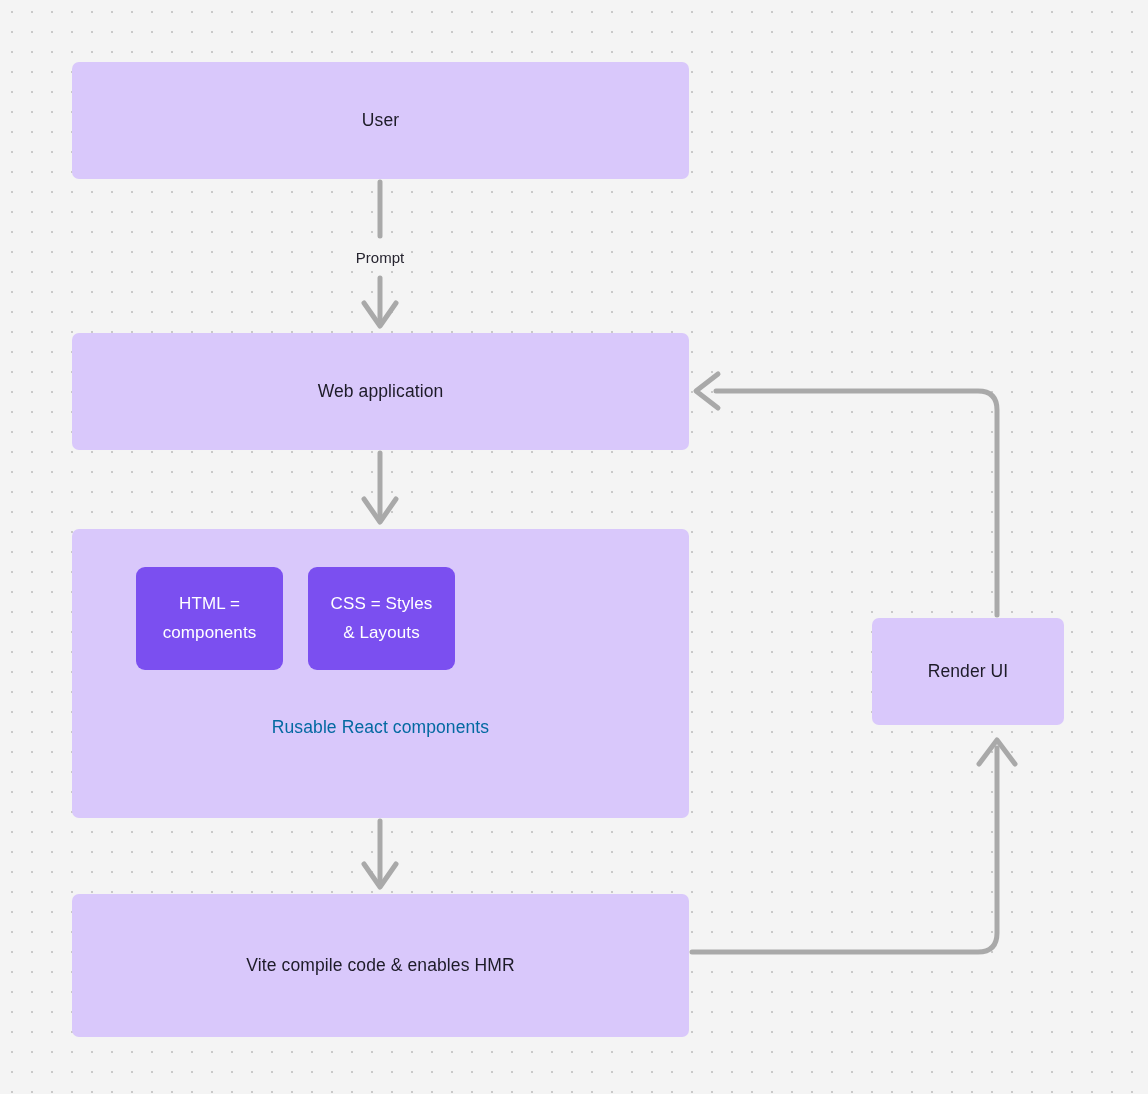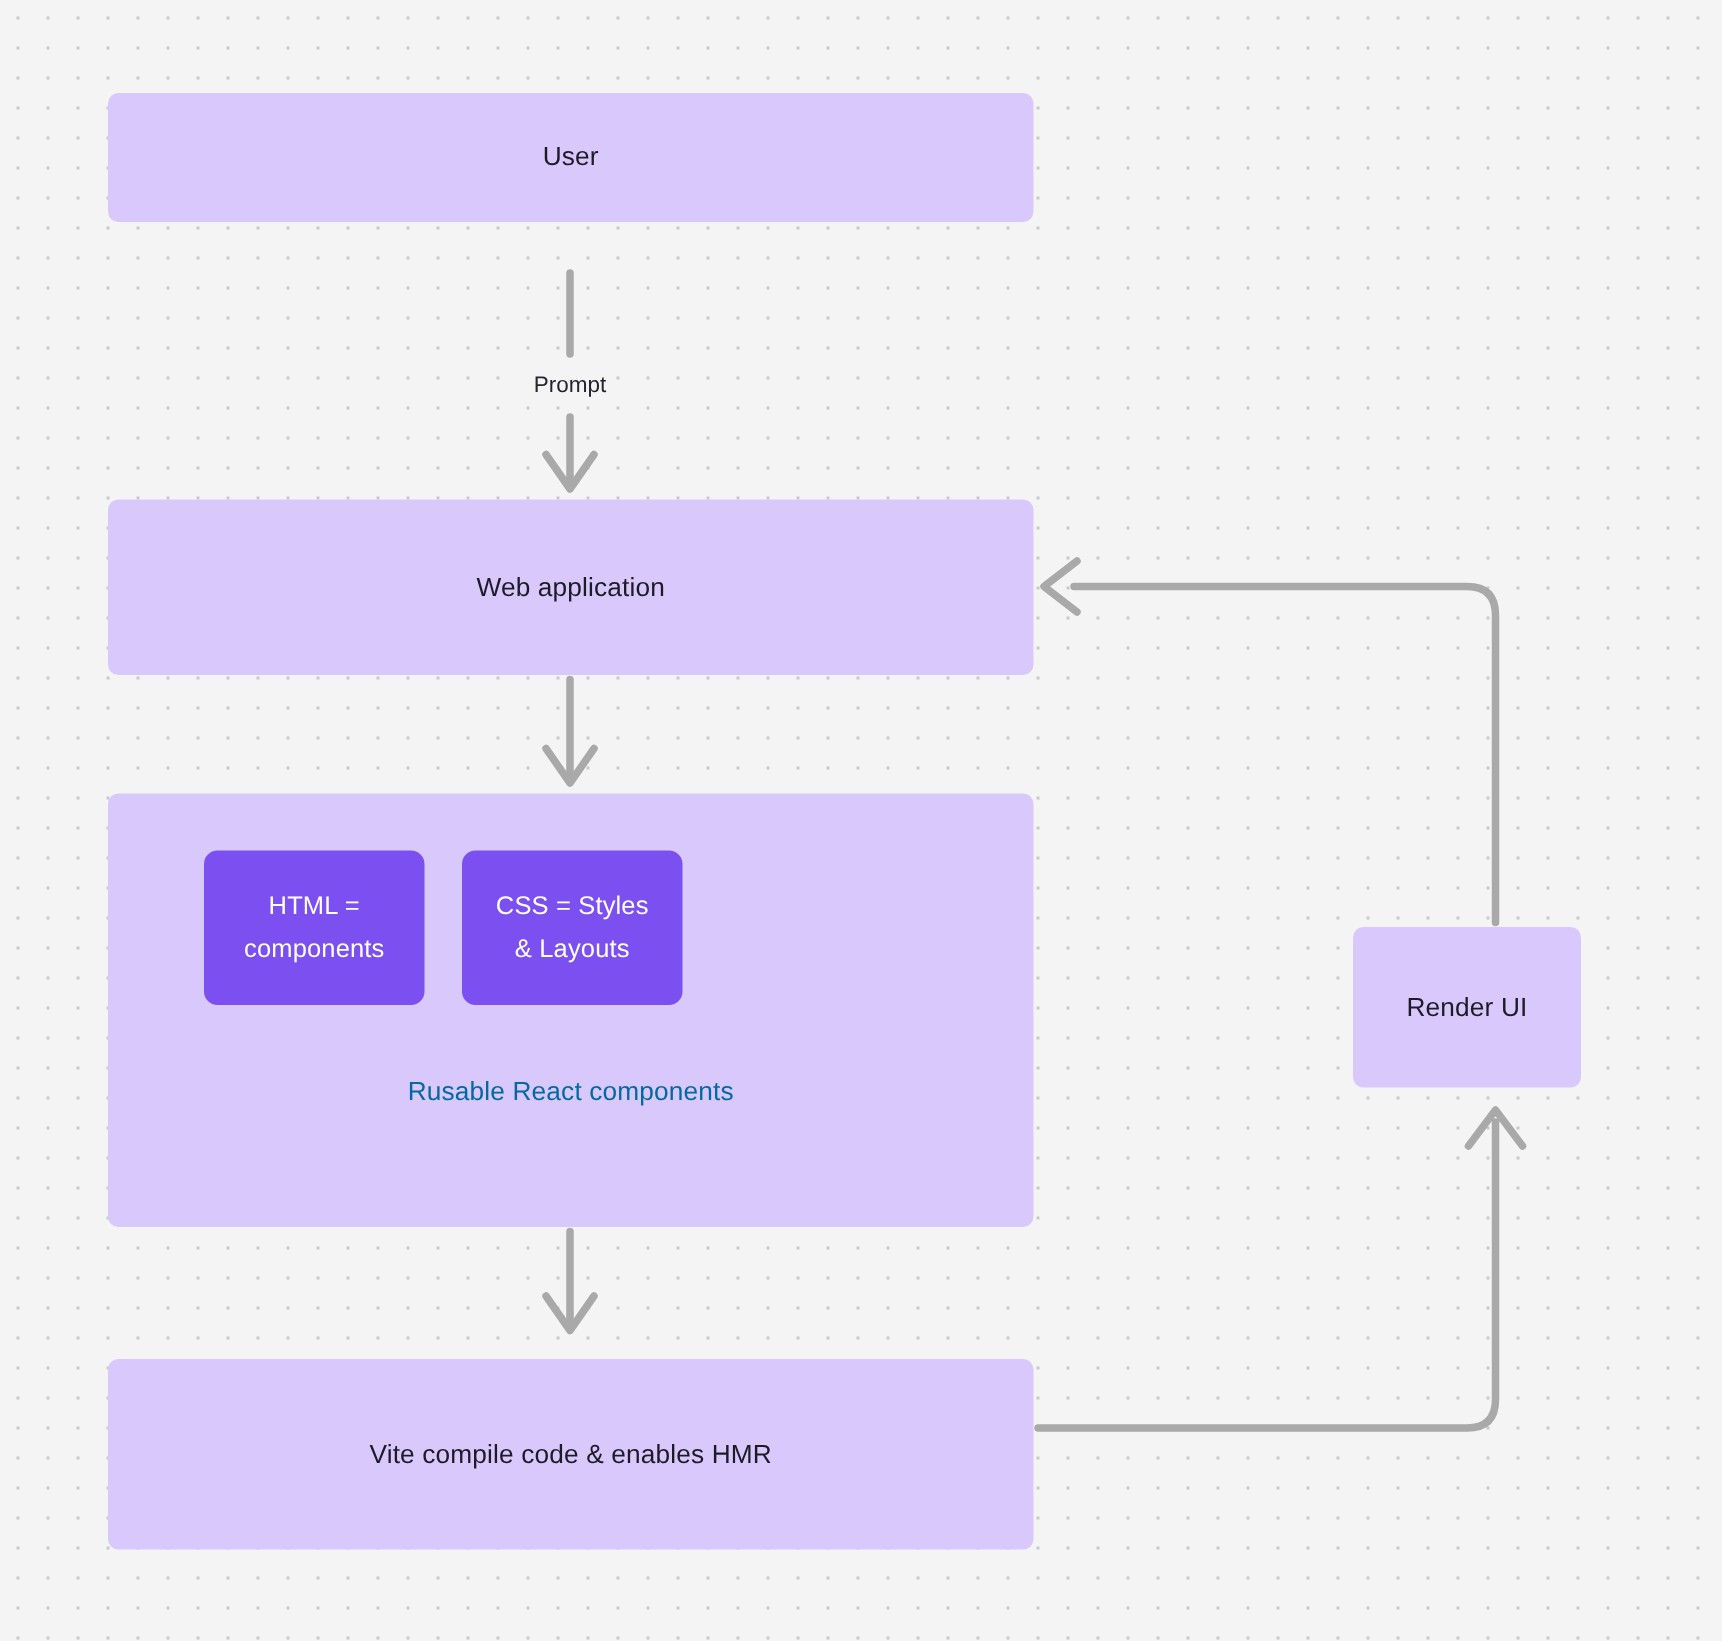--- a/index.html
+++ b/index.html
@@ -35,26 +35,26 @@
     align-items: center;
     justify-content: center;
     text-align: center;
     color: #1d1b28;
     background: #d9c8fb;
     border-radius: 7px;
     font-size: 17.5px;
     line-height: 1.35;
     letter-spacing: 0.1px;
   }
-  .node-user      { left: 72px;  top: 62px;  width: 617px; height: 86px; }
+  .node-user      { left: 72px;  top: 62px;  width: 617px; height: 117px; }
   .node-webapp    { left: 72px;  top: 333px; width: 617px; height: 117px; }
   .node-group     { left: 72px;  top: 529px; width: 617px; height: 289px;
                     display: block; }
-  .node-vite      { left: 72px;  top: 894px; width: 617px; height: 127px; margin-top: 12px; }
-  .node-render    { left: 902px; top: 618px; width: 152px; height: 107px; }
+  .node-vite      { left: 72px;  top: 894px; width: 617px; height: 143px; }
+  .node-render    { left: 872px; top: 618px; width: 192px; height: 107px; }
 
   .chip-row {
     position: absolute;
     left: 64px;
     top: 38px;
     display: flex;
     gap: 25px;
   }
   .chip {
     width: 147px;

